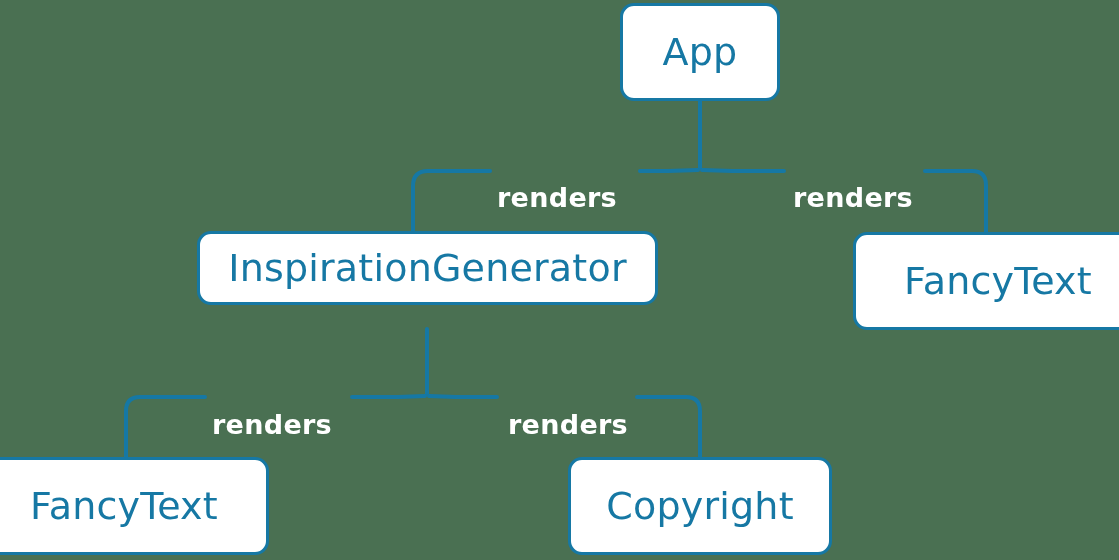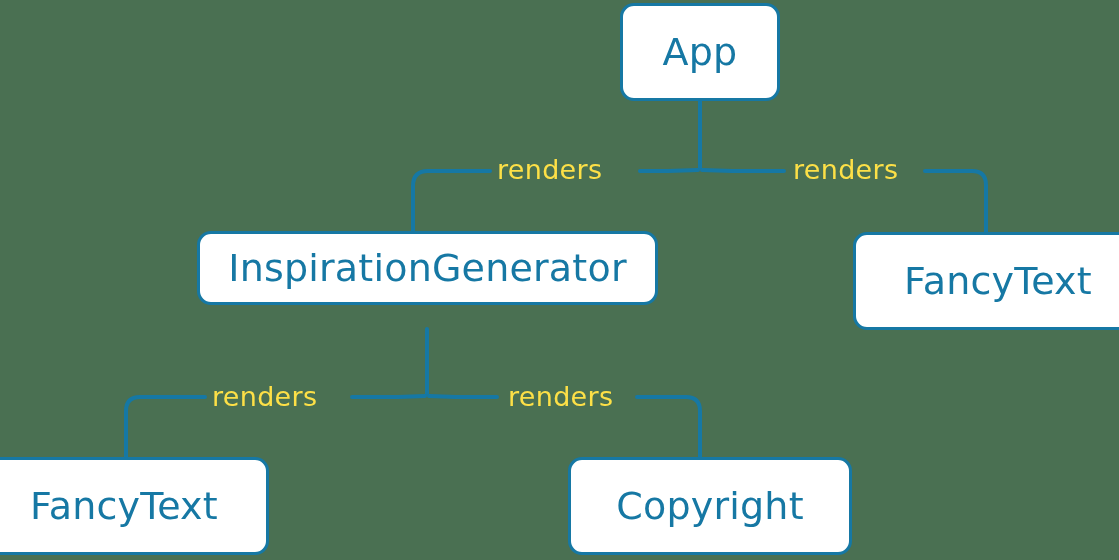--- a/index.html
+++ b/index.html
@@ -38,30 +38,31 @@
     font-size: 38px;
     font-weight: 400;
     letter-spacing: 0.2px;
     white-space: nowrap;
     z-index: 2;
   }
   .node-app     { left: 620px; top: 3px;   width: 160px; height: 98px; }
   .node-inspgen { left: 197px; top: 231px; width: 461px; height: 74px; }
   .node-fancy-r { left: 853px; top: 232px; width: 290px; height: 98px; }
   .node-fancy-b { left: -21px; top: 457px; width: 290px; height: 98px; }
-  .node-copy    { left: 568px; top: 457px; width: 284px; height: 98px; }
+  .node-copy    { left: 568px; top: 457px; width: 264px; height: 98px; }
 
   .edge-label {
     position: absolute;
-    color: #fde047;
+    color: #ffffff;
     font-size: 27px;
-    font-weight: 400;
+    font-weight: 700;
     letter-spacing: 0.3px;
     white-space: nowrap;
     z-index: 3;
+    margin-top: 28px;
   }
   .lbl-a { left: 497px; top: 154px; }
   .lbl-b { left: 793px; top: 154px; }
   .lbl-c { left: 212px; top: 381px; }
   .lbl-d { left: 508px; top: 381px; }
 </style>
 </head>
 <body>
 
 <div id="diagram-root">

